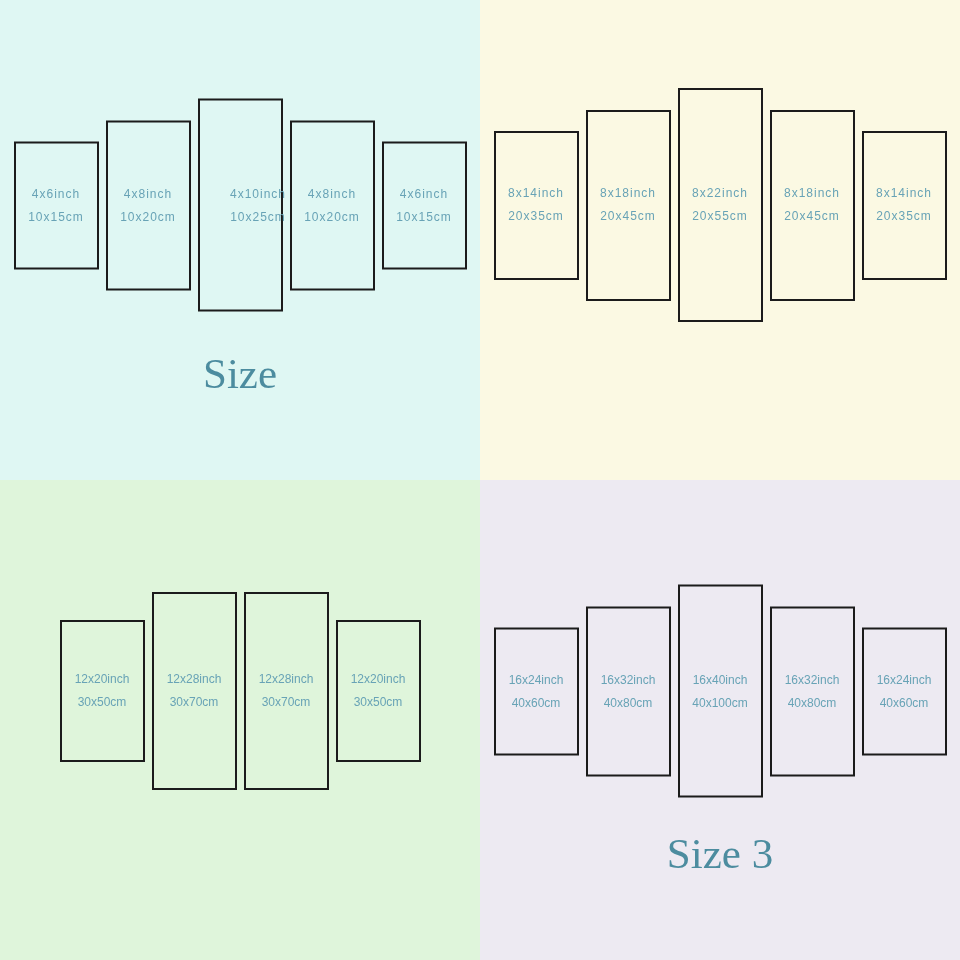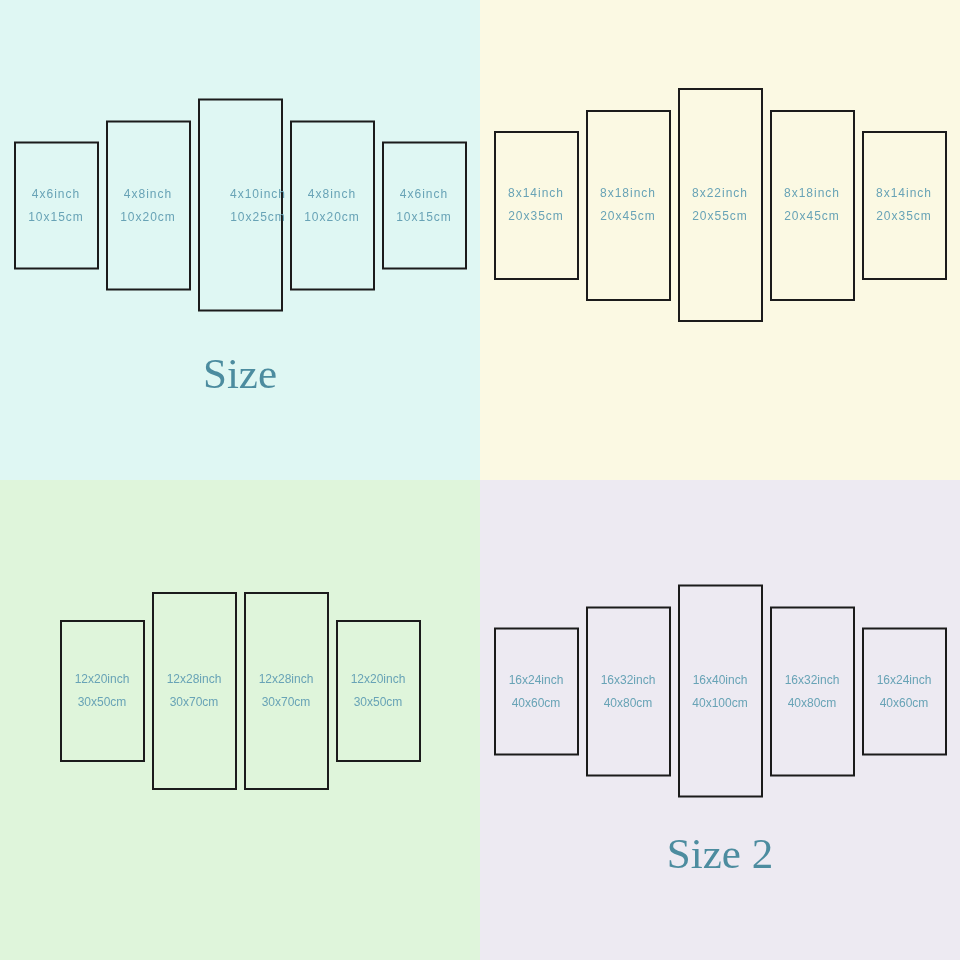--- a/index.html
+++ b/index.html
@@ -162,16 +162,16 @@
         </div>
         <div class="panel" style="width: 85px; height: 170px;">
           <div class="size-label">16x32inch</div>
           <div class="size-label">40x80cm</div>
         </div>
         <div class="panel" style="width: 85px; height: 128px;">
           <div class="size-label">16x24inch</div>
           <div class="size-label">40x60cm</div>
         </div>
       </div>
-    <div class="group-title">Size 2</div>
+    <div class="group-title">Size 3</div>
   </div>
 
 </div>
 
 </body></html>

